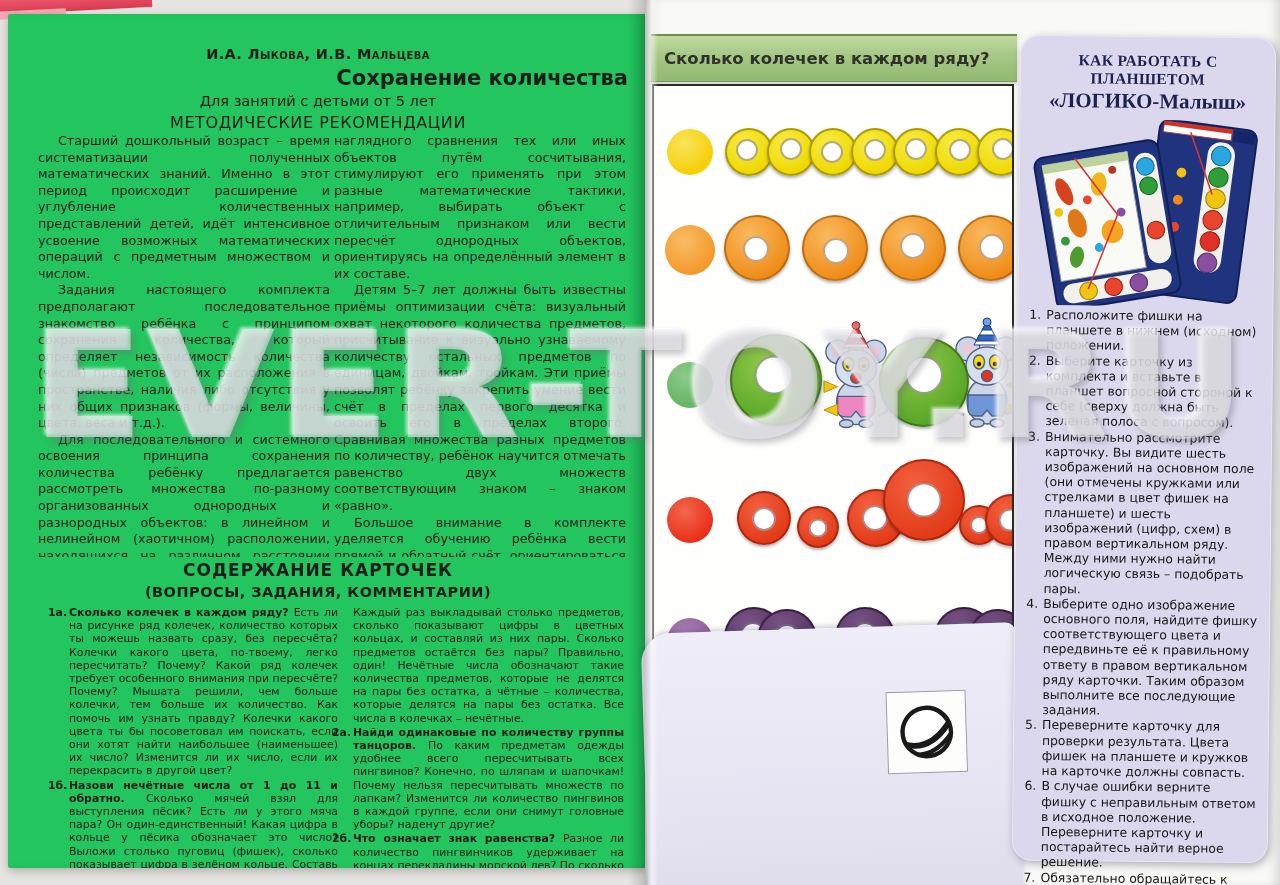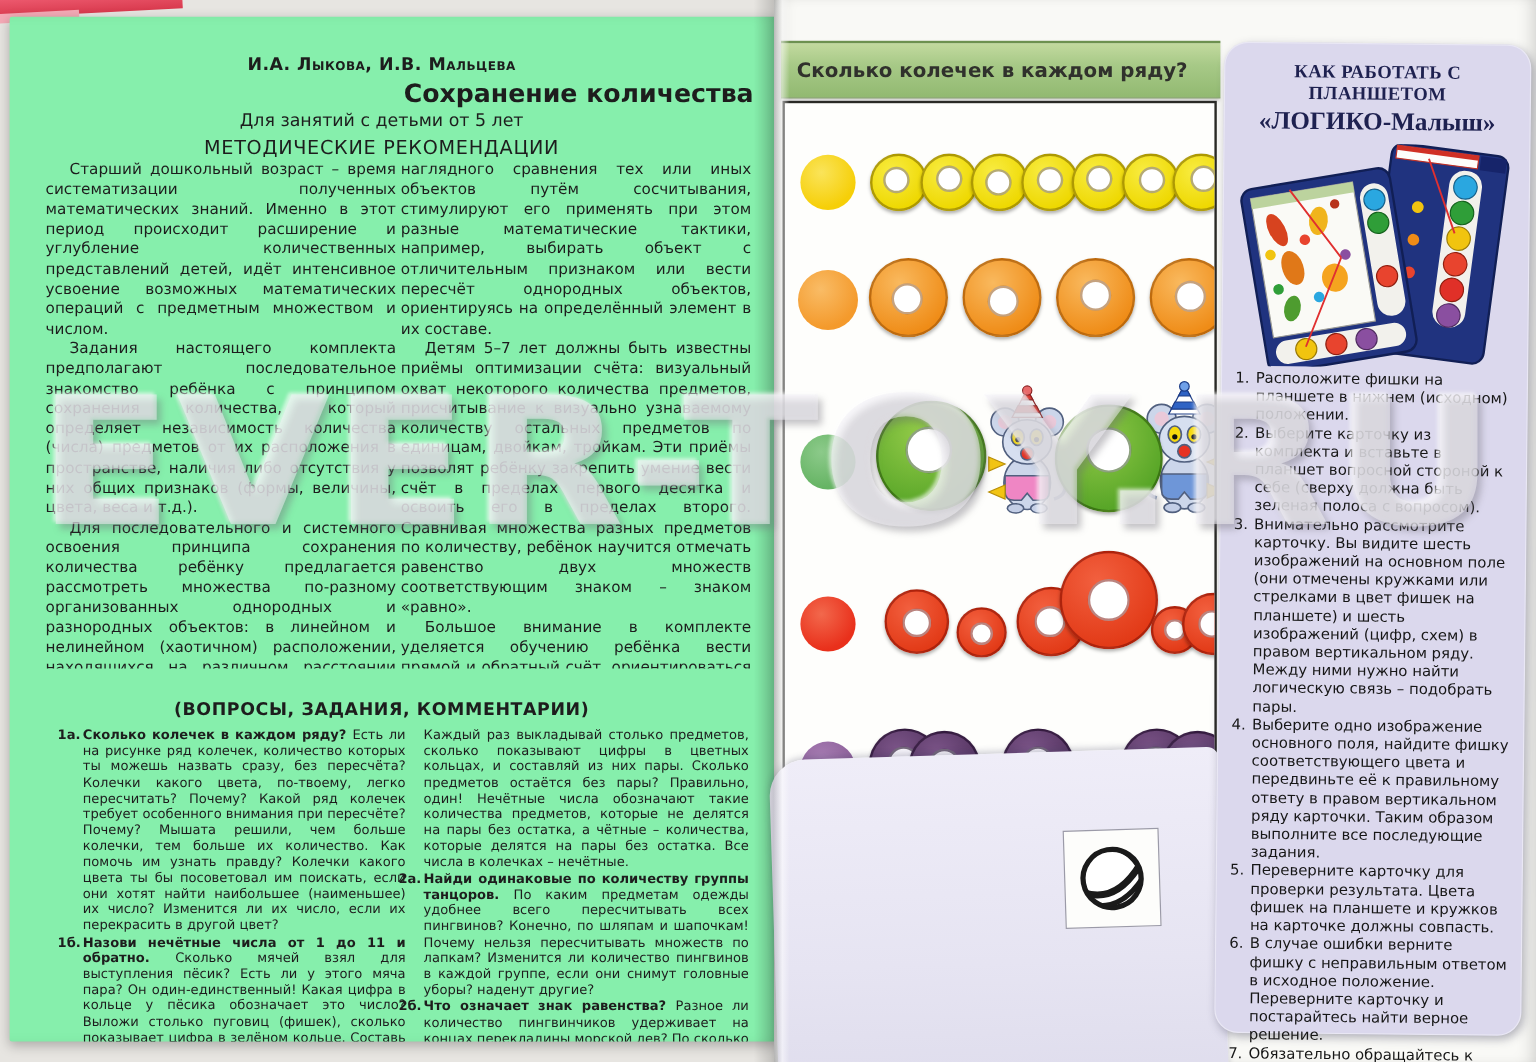--- a/index.html
+++ b/index.html
@@ -12,21 +12,21 @@
   
   .strip{position:absolute;z-index:0;}
   .strip.tl{left:-8px;top:-6px;width:160px;height:17px;background:linear-gradient(180deg,#ef5d72,#d93a4e);transform:rotate(-3deg);}
   .strip.tl2{left:-4px;top:10px;width:70px;height:8px;background:#f4aab6;transform:rotate(-3deg);}
   .strip.tr{right:-10px;top:0px;width:175px;height:19px;background:linear-gradient(180deg,#e0463a,#bf2f26);transform:rotate(2.6deg);}
   .strip.tr2{right:-6px;top:16px;width:90px;height:7px;background:#f098a4;transform:rotate(2.6deg);}
 
   
   .left-page{
     position:absolute;left:8px;top:14px;width:640px;height:854px;z-index:1;
-    background:#86efac;border-radius:2px;
+    background:#22c55e;border-radius:2px;
     box-shadow:0 3px 10px rgba(0,0,0,.25), inset -12px 0 18px -12px rgba(0,0,0,.28);
   }
   .right-page{
     position:absolute;left:645px;top:0px;width:635px;height:885px;z-index:1;
     background:#f9f9f6;
     box-shadow:inset 14px 0 16px -12px rgba(0,0,0,.22), inset -10px 0 14px -8px rgba(0,0,0,.18);
   }
   .fold{position:absolute;left:628px;top:0;width:30px;height:885px;z-index:2;
     background:linear-gradient(90deg,rgba(0,0,0,0) 0%,rgba(0,0,0,.16) 55%,rgba(255,255,255,.5) 80%,rgba(0,0,0,0) 100%);}
 
@@ -118,20 +118,21 @@
     <p>Задания настоящего комплекта предполагают последовательное знакомство ребёнка с принципом сохранения количества, который определяет независимость количества (числа) предметов от их расположения в пространстве, наличия либо отсутствия у них общих признаков (формы, величины, цвета, веса и т.д.).</p>
     <p>Для последовательного и системного освоения принципа сохранения количества ребёнку предлагается рассмотреть множества по-разному организованных однородных и разнородных объектов: в линейном и нелинейном (хаотичном) расположении, находящихся на различном расстоянии друг от друга либо вплотную примыкающих один к другому.</p>
 
   </div>
   <div class="col col2">
     <p style="text-indent:0">наглядного сравнения тех или иных объектов путём сосчитывания, стимулируют его применять при этом разные математические тактики, например, выбирать объект с отличительным признаком или вести пересчёт однородных объектов, ориентируясь на определённый элемент в их составе.</p>
     <p>Детям 5–7 лет должны быть известны приёмы оптимизации счёта: визуальный охват некоторого количества предметов, присчитывание к визуально узнаваемому количеству остальных предметов по единицам, двойкам, тройкам. Эти приёмы позволят ребёнку закрепить умение вести счёт в пределах первого десятка и освоить его в пределах второго. Сравнивая множества разных предметов по количеству, ребёнок научится отмечать равенство двух множеств соответствующим знаком – знаком «равно».</p>
     <p>Большое внимание в комплекте уделяется обучению ребёнка вести прямой и обратный счёт, ориентироваться в отрезках натурального ряда чисел, узнавать и называть цифры. Некоторые задания ориентированы на составление простых задач на сложение и вычитание.</p>
   </div>
 
+  <div class="lp-h2">СОДЕРЖАНИЕ КАРТОЧЕК</div>
   <div class="lp-h2b">(ВОПРОСЫ, ЗАДАНИЯ, КОММЕНТАРИИ)</div>
 
   <div class="items items1">
     <div class="item">
       <span class="item-num">1а.</span><span class="item-lead">Сколько колечек в каждом ряду?</span><span class="item-text">Есть ли на рисунке ряд колечек, количество которых ты можешь назвать сразу, без пересчёта? Колечки какого цвета, по-твоему, легко пересчитать? Почему? Какой ряд колечек требует особенного внимания при пересчёте? Почему? Мышата решили, чем больше колечки, тем больше их количество. Как помочь им узнать правду? Колечки какого цвета ты бы посоветовал им поискать, если они хотят найти наибольшее (наименьшее) их число? Изменится ли их число, если их перекрасить в другой цвет?</span>
     </div>
     <div class="item">
       <span class="item-num">1б.</span><span class="item-lead">Назови нечётные числа от 1 до 11 и обратно.</span><span class="item-text">Сколько мячей взял для выступления пёсик? Есть ли у этого мяча пара? Он один-единственный! Какая цифра в кольце у пёсика обозначает это число? Выложи столько пуговиц (фишек), сколько показывает цифра в зелёном кольце. Составь из этих предметов пары. Сколько предметов осталось без пары? Правильно, один.</span>
     </div>
   </div>

